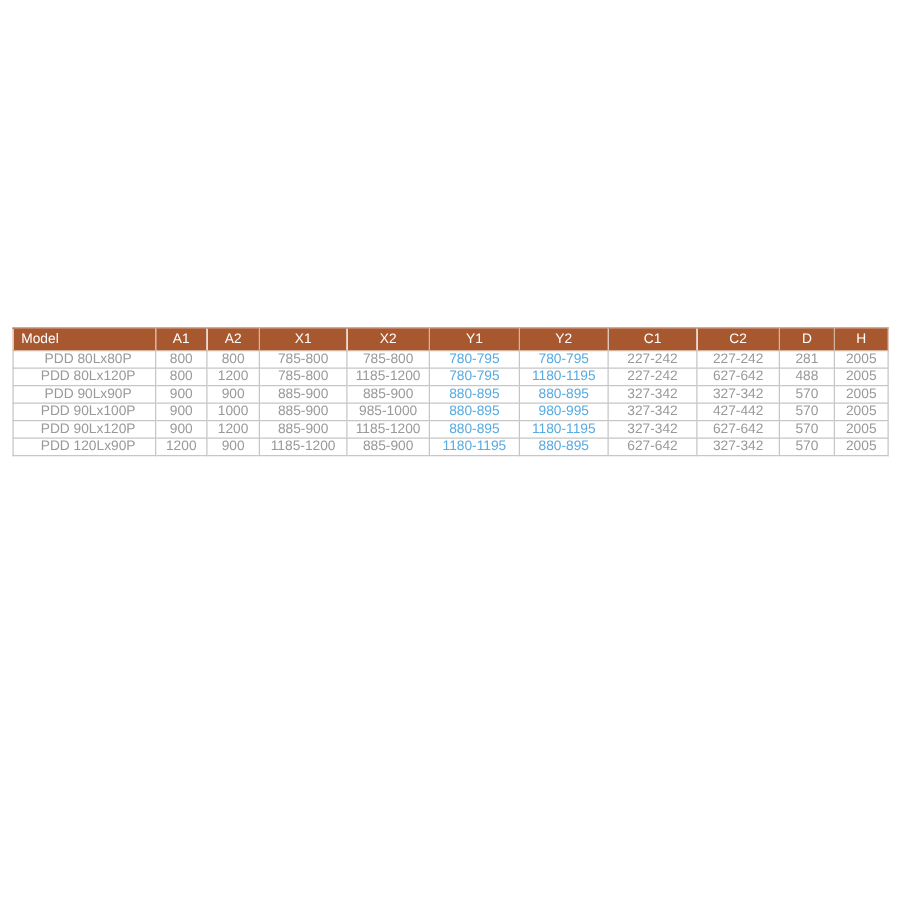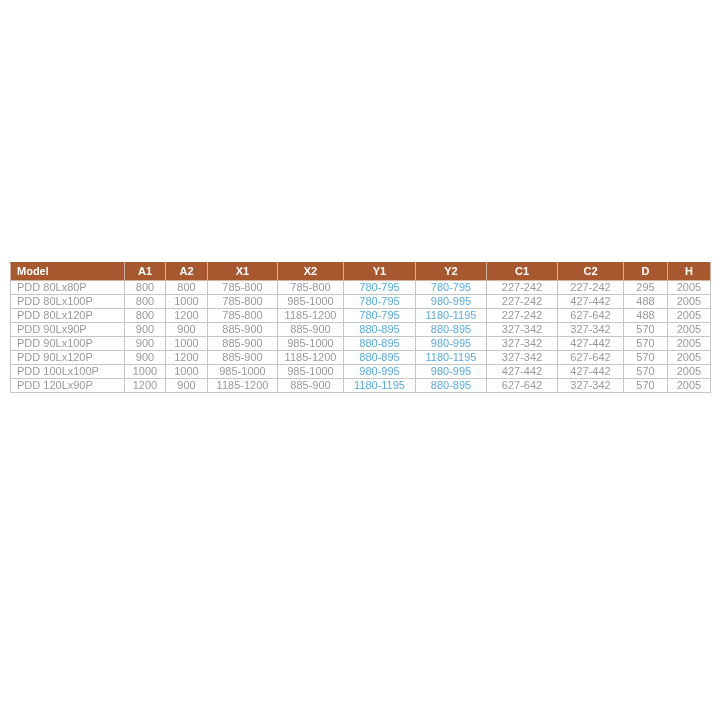--- a/index.html
+++ b/index.html
@@ -27,41 +27,41 @@
   table.spec-table {
     width: 100%;
     border-collapse: collapse;
     table-layout: fixed;
     font-size: 11px;
     border: 1px solid var(--border);
   }
   table.spec-table th {
     background: var(--header-bg);
     color: var(--header-text);
-    font-weight: bold;
+    font-weight: normal;
     height: 17px;
     line-height: 17px;
     text-align: center;
     border: 1px solid #d3b3a0;
     border-top-color: var(--header-bg);
     white-space: nowrap;
     overflow: hidden;
     margin-left: 11px;
   }
   table.spec-table th.align-left { text-align: left; padding-left: 6px; }
   table.spec-table td {
     color: var(--data-text);
     height: 13px;
     line-height: 13px;
     text-align: center;
     border: 1px solid var(--border);
     white-space: nowrap;
     overflow: hidden;
   }
-  table.spec-table td.align-left { text-align: left; padding-left: 6px; }
+  table.spec-table td.align-left { text-align: center; padding-left: 6px; }
   table.spec-table td.highlight { color: var(--highlight-text); }
 </style>
 </head>
 <body style="background: rgb(255, 255, 255);">
 
 <div class="spec-table-wrap">
   <table class="spec-table">
     <colgroup>
         <col style="width: 114px;">
         <col style="width: 41px;">
@@ -94,34 +94,21 @@
         <tr>
           <td class="align-left ">PDD 80Lx80P</td>
           <td class="">800</td>
           <td class="">800</td>
           <td class="">785-800</td>
           <td class="">785-800</td>
           <td class="highlight">780-795</td>
           <td class="highlight">780-795</td>
           <td class="">227-242</td>
           <td class="">227-242</td>
-          <td class="">295</td>
-          <td class="">2005</td>
-        </tr>
-        <tr>
-          <td class="align-left ">PDD 80Lx100P</td>
-          <td class="">800</td>
-          <td class="">1000</td>
-          <td class="">785-800</td>
-          <td class="">985-1000</td>
-          <td class="highlight">780-795</td>
-          <td class="highlight">980-995</td>
-          <td class="">227-242</td>
-          <td class="">427-442</td>
-          <td class="">488</td>
+          <td class="">281</td>
           <td class="">2005</td>
         </tr>
         <tr>
           <td class="align-left ">PDD 80Lx120P</td>
           <td class="">800</td>
           <td class="">1200</td>
           <td class="">785-800</td>
           <td class="">1185-1200</td>
           <td class="highlight">780-795</td>
           <td class="highlight">1180-1195</td>
@@ -163,33 +150,20 @@
           <td class="">885-900</td>
           <td class="">1185-1200</td>
           <td class="highlight">880-895</td>
           <td class="highlight">1180-1195</td>
           <td class="">327-342</td>
           <td class="">627-642</td>
           <td class="">570</td>
           <td class="">2005</td>
         </tr>
         <tr>
-          <td class="align-left ">PDD 100Lx100P</td>
-          <td class="">1000</td>
-          <td class="">1000</td>
-          <td class="">985-1000</td>
-          <td class="">985-1000</td>
-          <td class="highlight">980-995</td>
-          <td class="highlight">980-995</td>
-          <td class="">427-442</td>
-          <td class="">427-442</td>
-          <td class="">570</td>
-          <td class="">2005</td>
-        </tr>
-        <tr>
           <td class="align-left ">PDD 120Lx90P</td>
           <td class="">1200</td>
           <td class="">900</td>
           <td class="">1185-1200</td>
           <td class="">885-900</td>
           <td class="highlight">1180-1195</td>
           <td class="highlight">880-895</td>
           <td class="">627-642</td>
           <td class="">327-342</td>
           <td class="">570</td>

